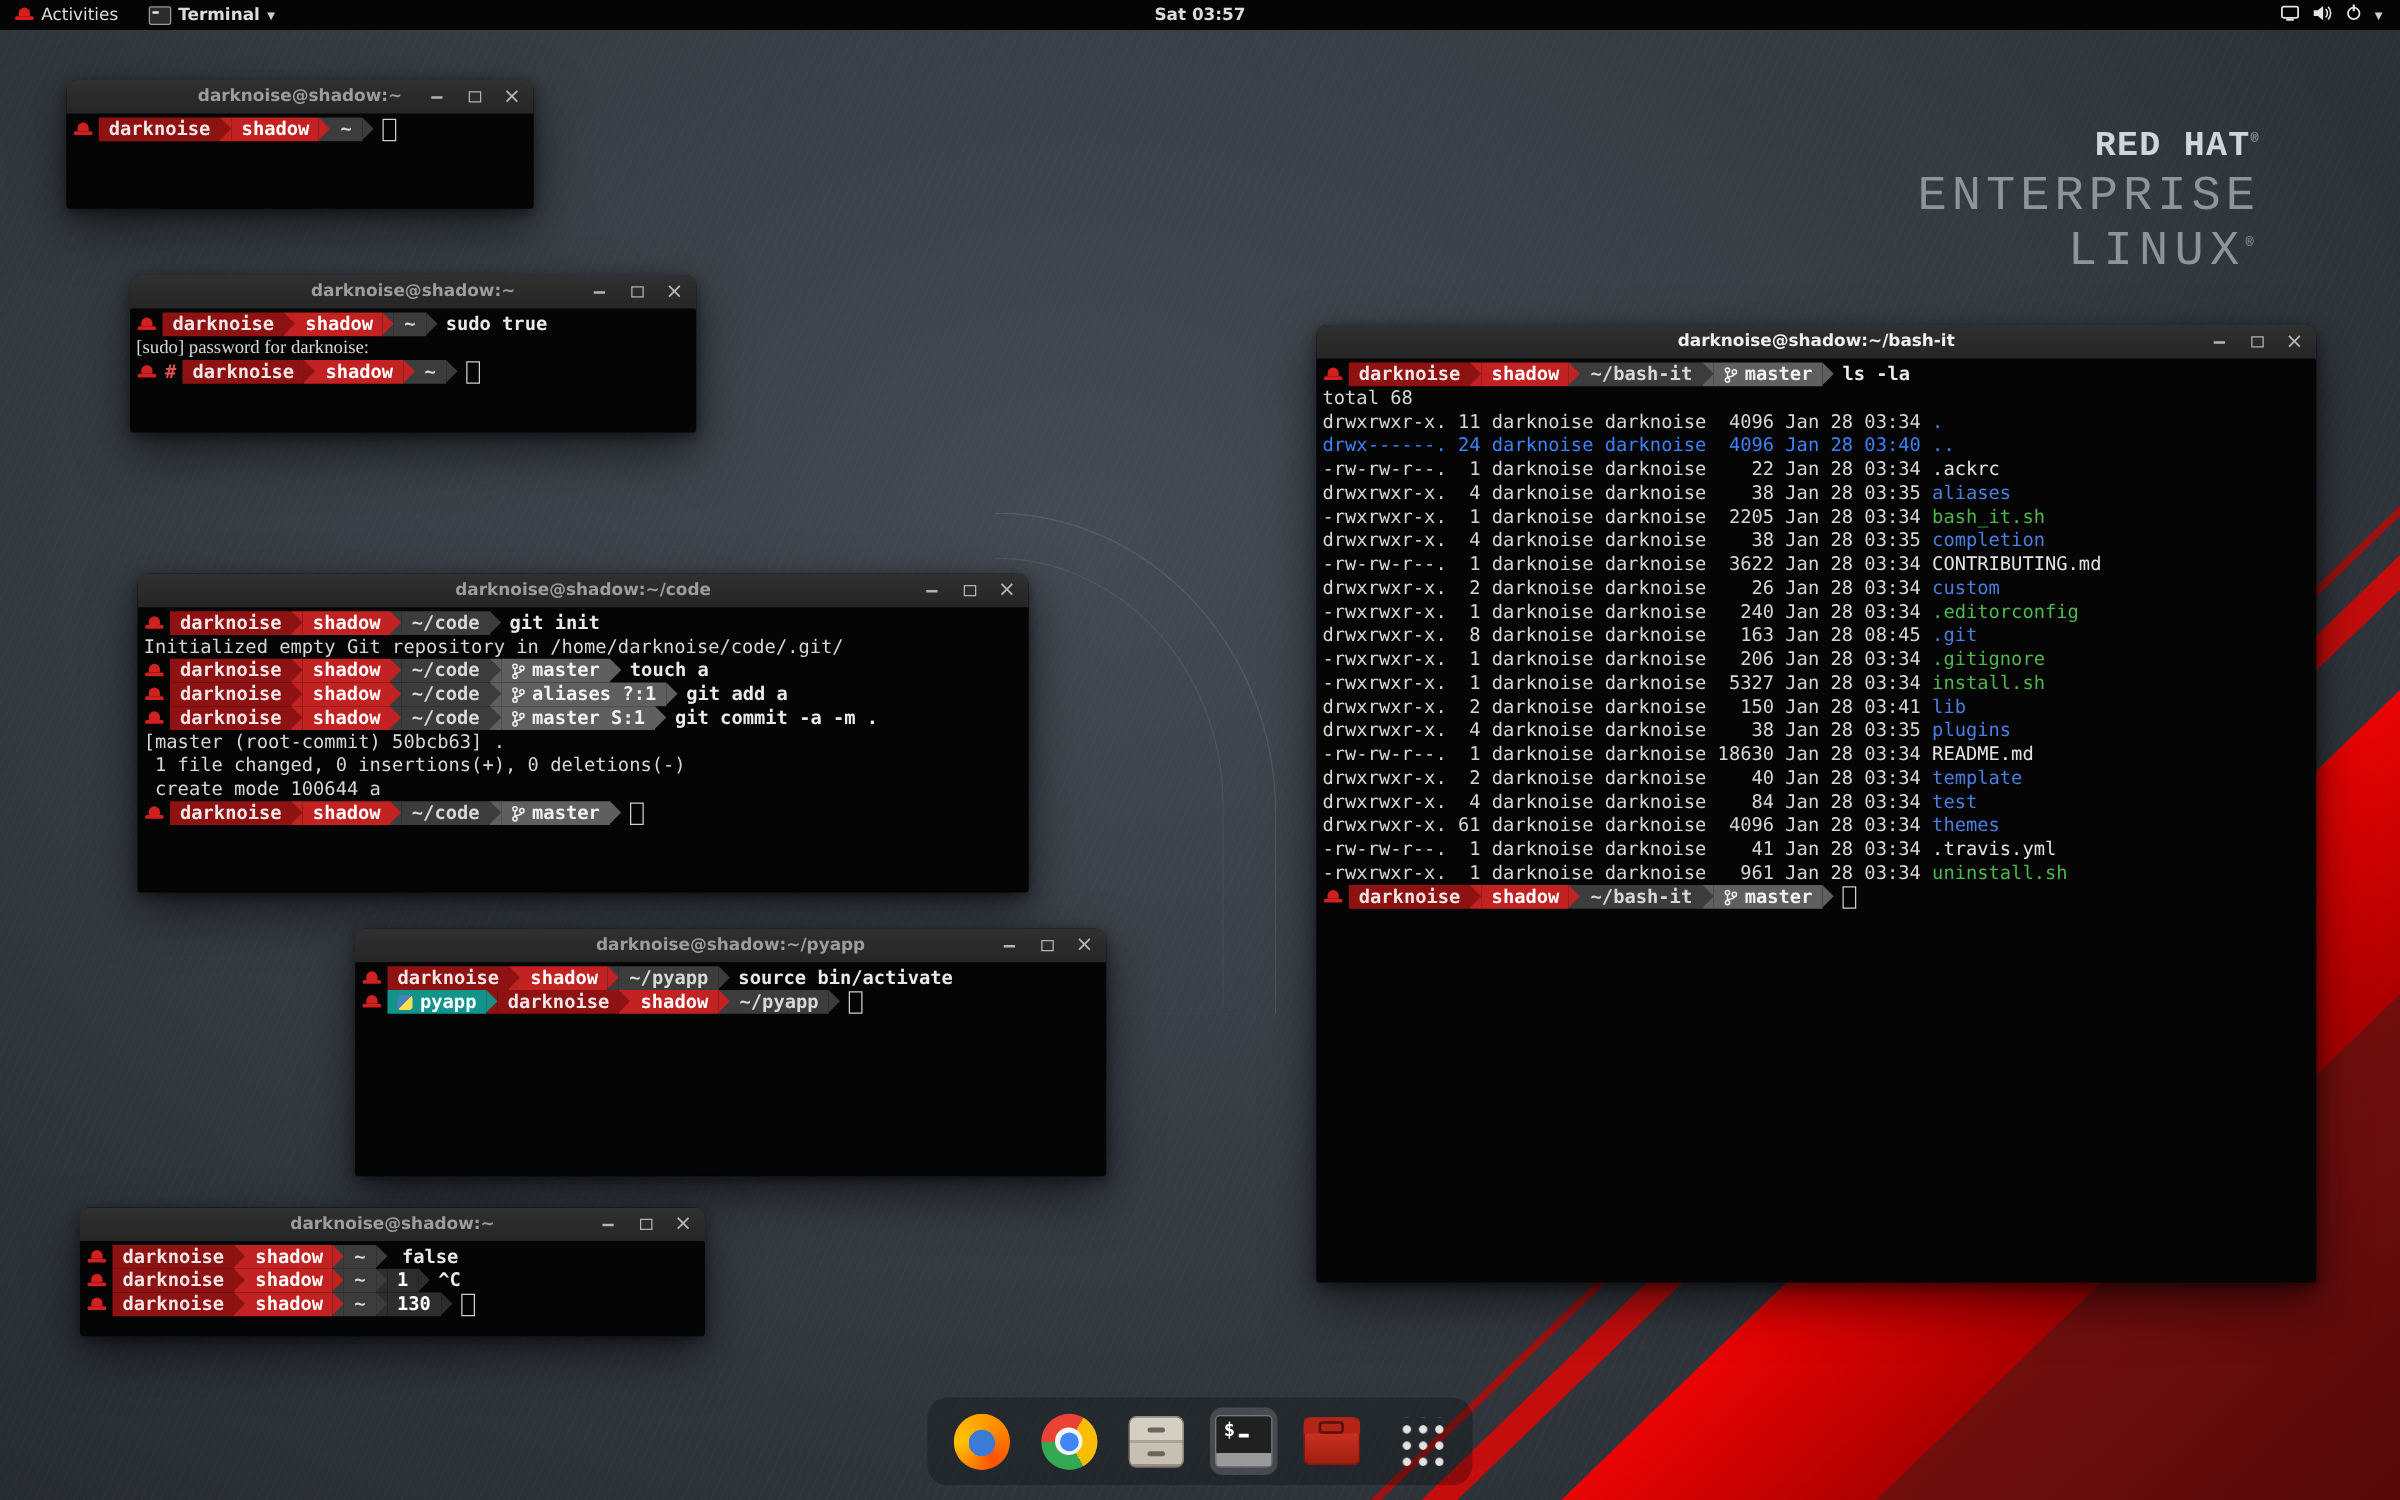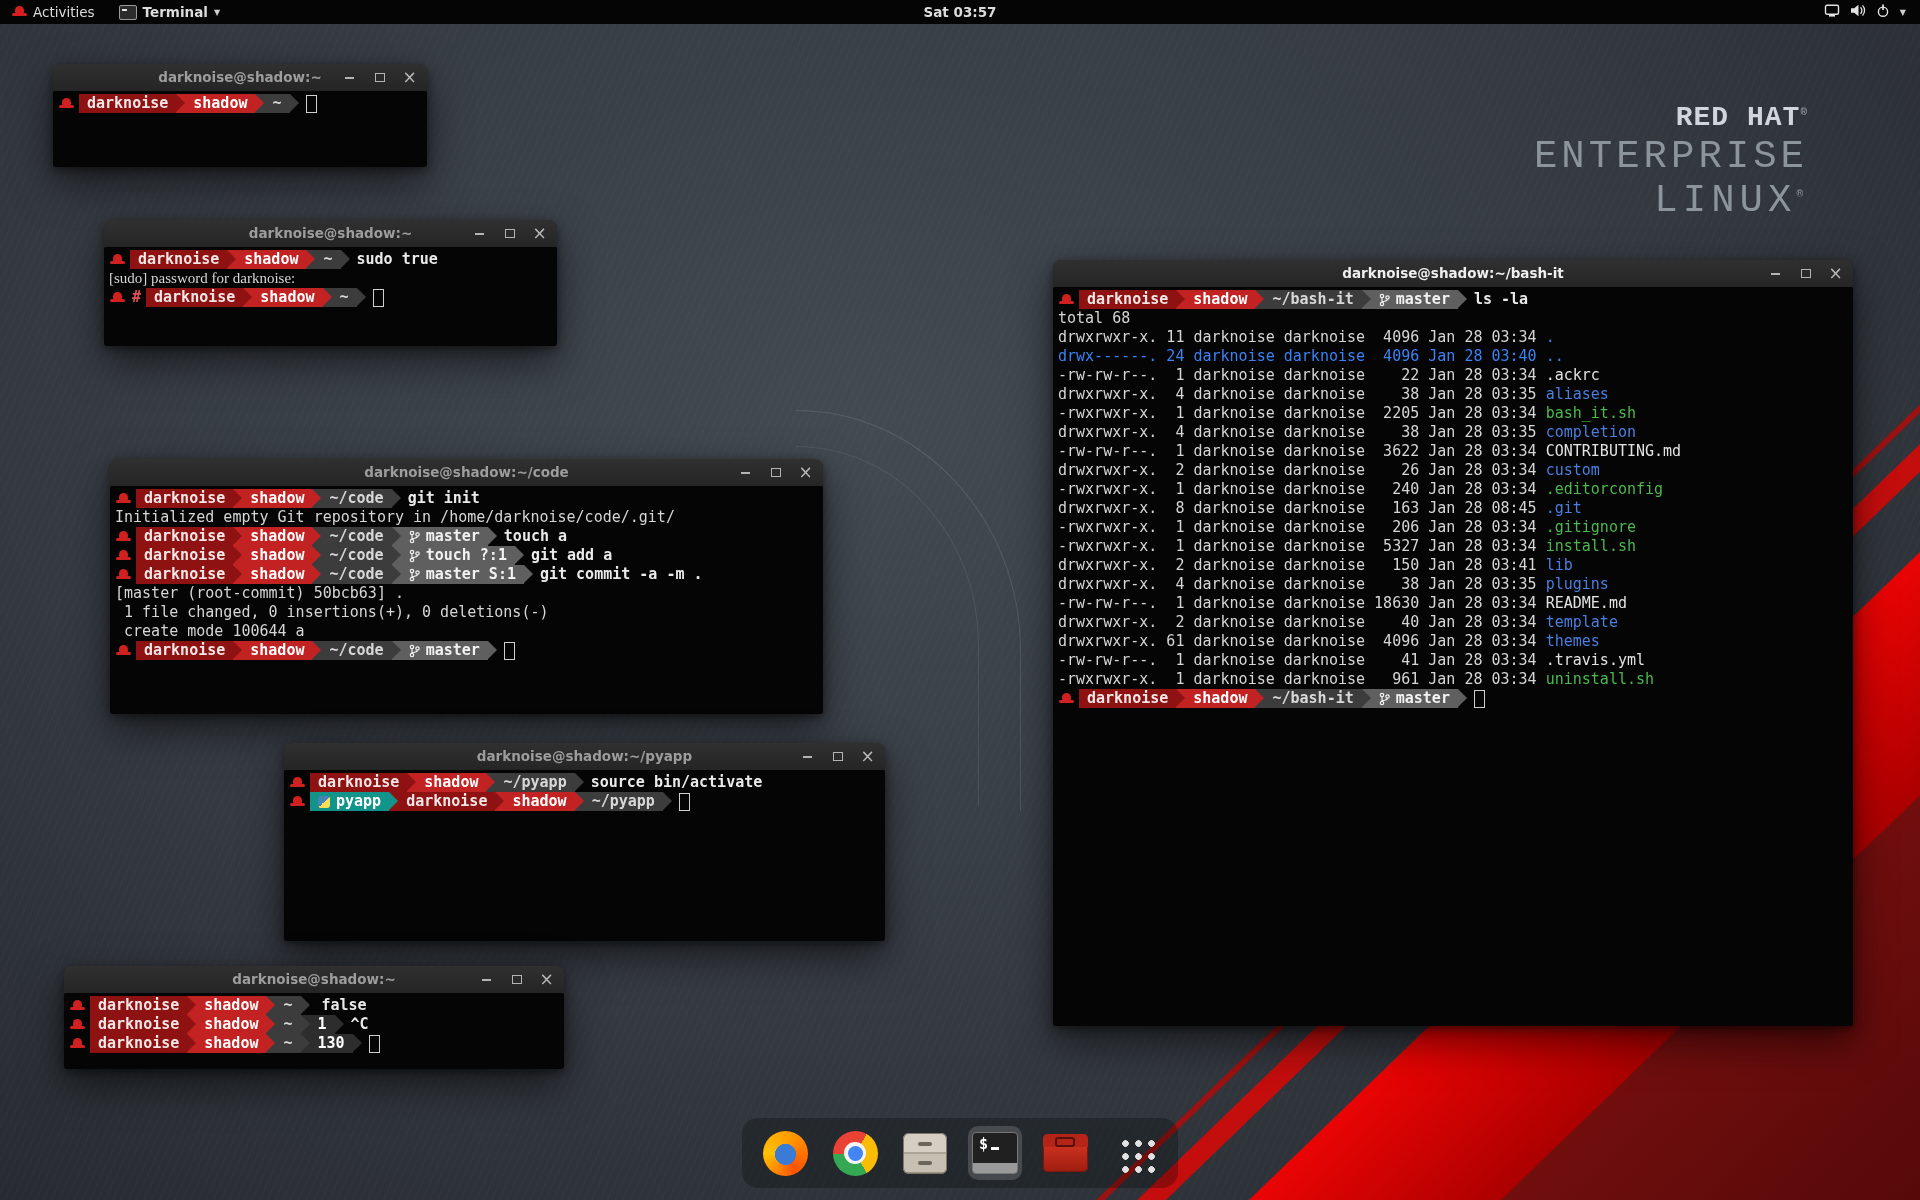--- a/index.html
+++ b/index.html
@@ -292,21 +292,21 @@
           </span>
           <span class="pl-seg" style="background: rgb(60, 60, 60); color: rgb(216, 216, 216);"><span>~/code</span></span>
           <span class="pl-arrow" style="background: rgb(95, 95, 95);">
             <i style="border-left-color: rgb(60, 60, 60);"></i>
           </span>
           <span class="pl-seg" style="background: rgb(95, 95, 95); color: rgb(242, 242, 242);"><span class="git-ico"><svg width="11" height="14" viewBox="0 0 11 14">
                 <circle cx="3" cy="3" r="1.7" fill="none" stroke="currentColor" stroke-width="1.2"></circle>
                 <circle cx="3" cy="11" r="1.7" fill="none" stroke="currentColor" stroke-width="1.2"></circle>
                 <circle cx="8.5" cy="4.5" r="1.7" fill="none" stroke="currentColor" stroke-width="1.2"></circle>
                 <path d="M3 4.7v4.6M8.5 6.2c0 2.6-5.5 1.6-5.5 3.4" fill="none" stroke="currentColor" stroke-width="1.2"></path>
-              </svg></span><span>touch ?:1</span></span>
+              </svg></span><span>aliases ?:1</span></span>
           <span class="pl-arrow" style="background: transparent;">
             <i style="border-left-color: rgb(95, 95, 95);"></i>
           </span>
           <span class="cmd" style="color: rgb(234, 234, 234);">git add a</span>
         </div>
         <div class="tline">
           <span class="hat"></span>
           <span class="pl-seg" style="background: rgb(142, 18, 18); color: rgb(243, 230, 230);"><span>darknoise</span></span>
           <span class="pl-arrow" style="background: rgb(195, 34, 34);">
             <i style="border-left-color: rgb(142, 18, 18);"></i>
@@ -590,20 +590,24 @@
         </div>
         <div class="tline">
           <span class="tout" style="color: rgb(214, 214, 214);">-rw-rw-r--.  1 darknoise darknoise 18630 Jan 28 03:34 </span>
           <span class="tout" style="color: rgb(226, 226, 226);">README.md</span>
         </div>
         <div class="tline">
           <span class="tout" style="color: rgb(214, 214, 214);">drwxrwxr-x.  2 darknoise darknoise    40 Jan 28 03:34 </span>
           <span class="tout" style="color: rgb(74, 127, 224);">template</span>
         </div>
         <div class="tline">
+          <span class="tout" style="color: rgb(214, 214, 214);">drwxrwxr-x.  4 darknoise darknoise    84 Jan 28 03:34 </span>
+          <span class="tout" style="color: rgb(74, 127, 224);">test</span>
+        </div>
+        <div class="tline">
           <span class="tout" style="color: rgb(214, 214, 214);">drwxrwxr-x. 61 darknoise darknoise  4096 Jan 28 03:34 </span>
           <span class="tout" style="color: rgb(74, 127, 224);">themes</span>
         </div>
         <div class="tline">
           <span class="tout" style="color: rgb(214, 214, 214);">-rw-rw-r--.  1 darknoise darknoise    41 Jan 28 03:34 </span>
           <span class="tout" style="color: rgb(226, 226, 226);">.travis.yml</span>
         </div>
         <div class="tline">
           <span class="tout" style="color: rgb(214, 214, 214);">-rwxrwxr-x.  1 darknoise darknoise   961 Jan 28 03:34 </span>
           <span class="tout" style="color: rgb(77, 184, 77);">uninstall.sh</span>

